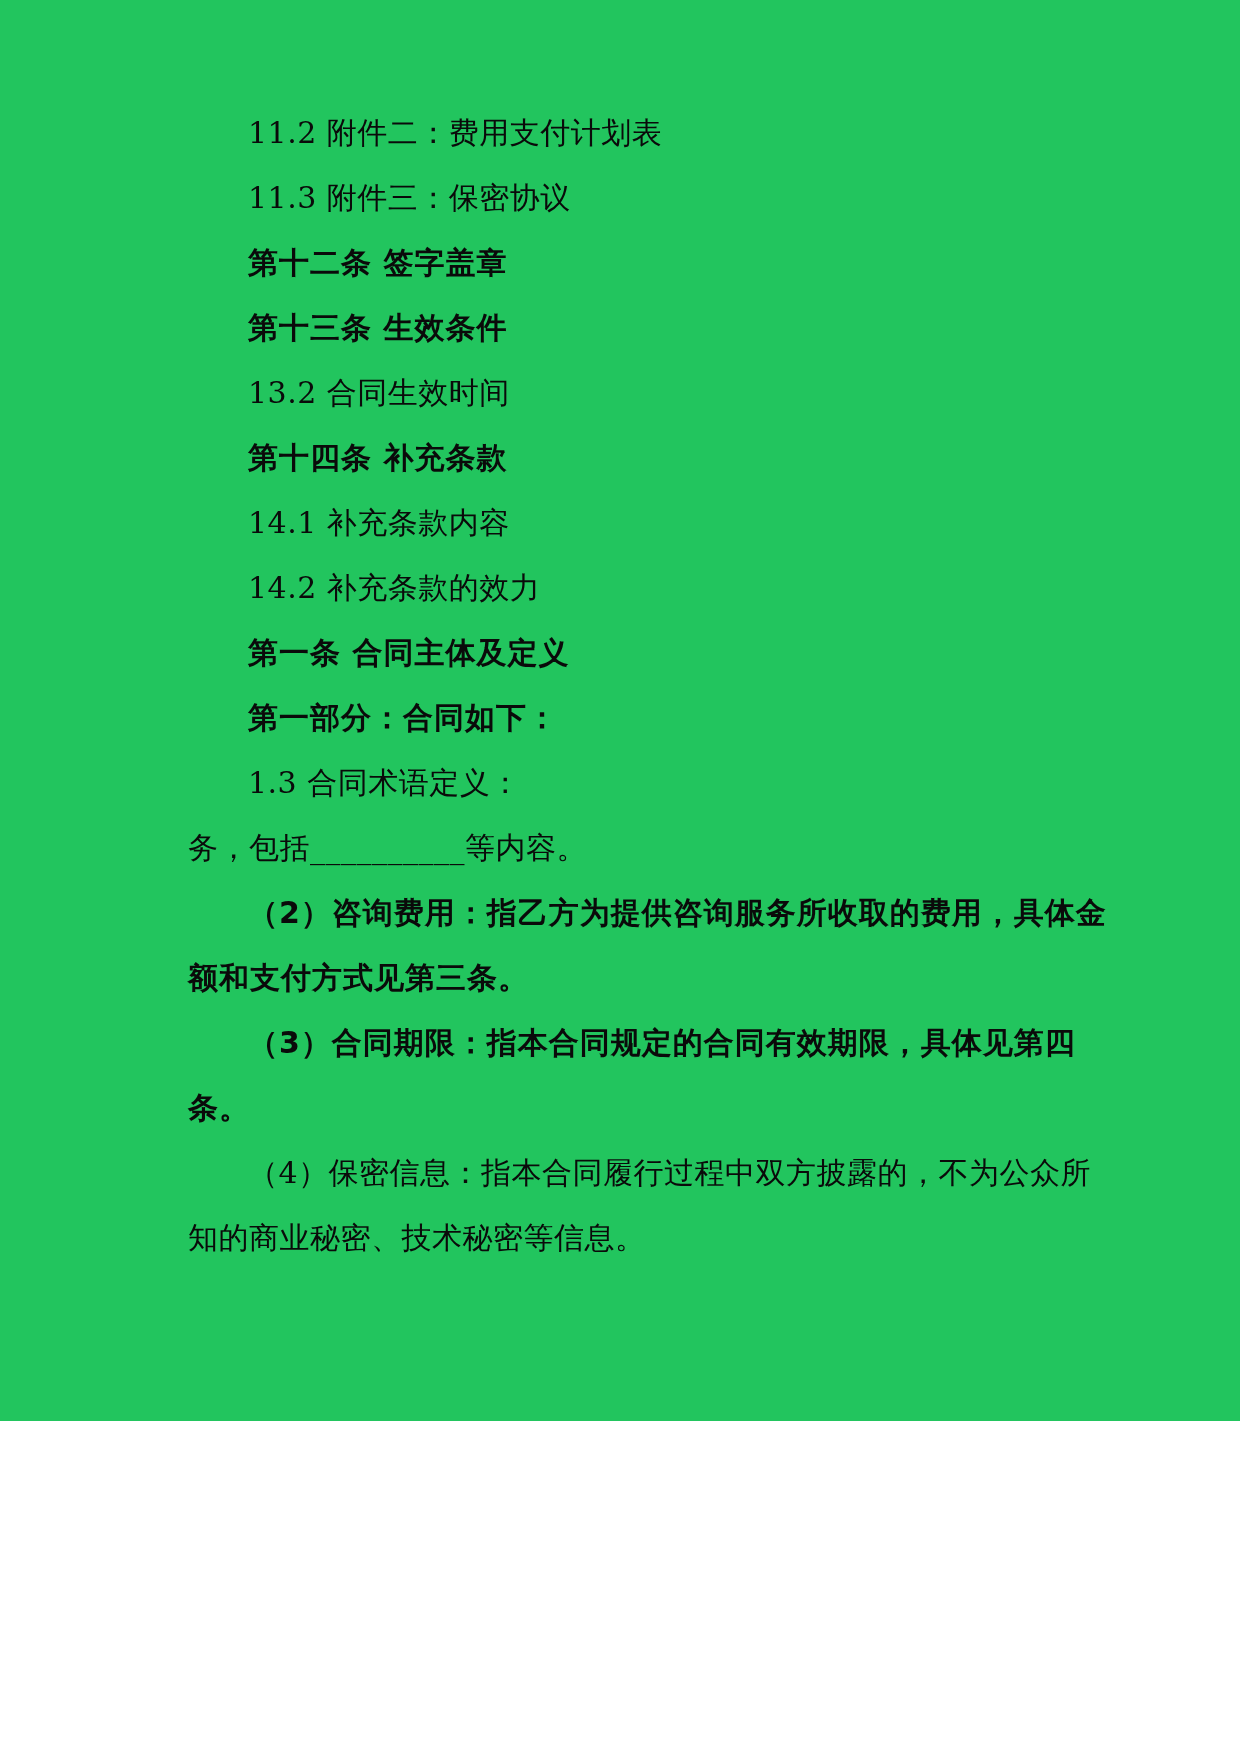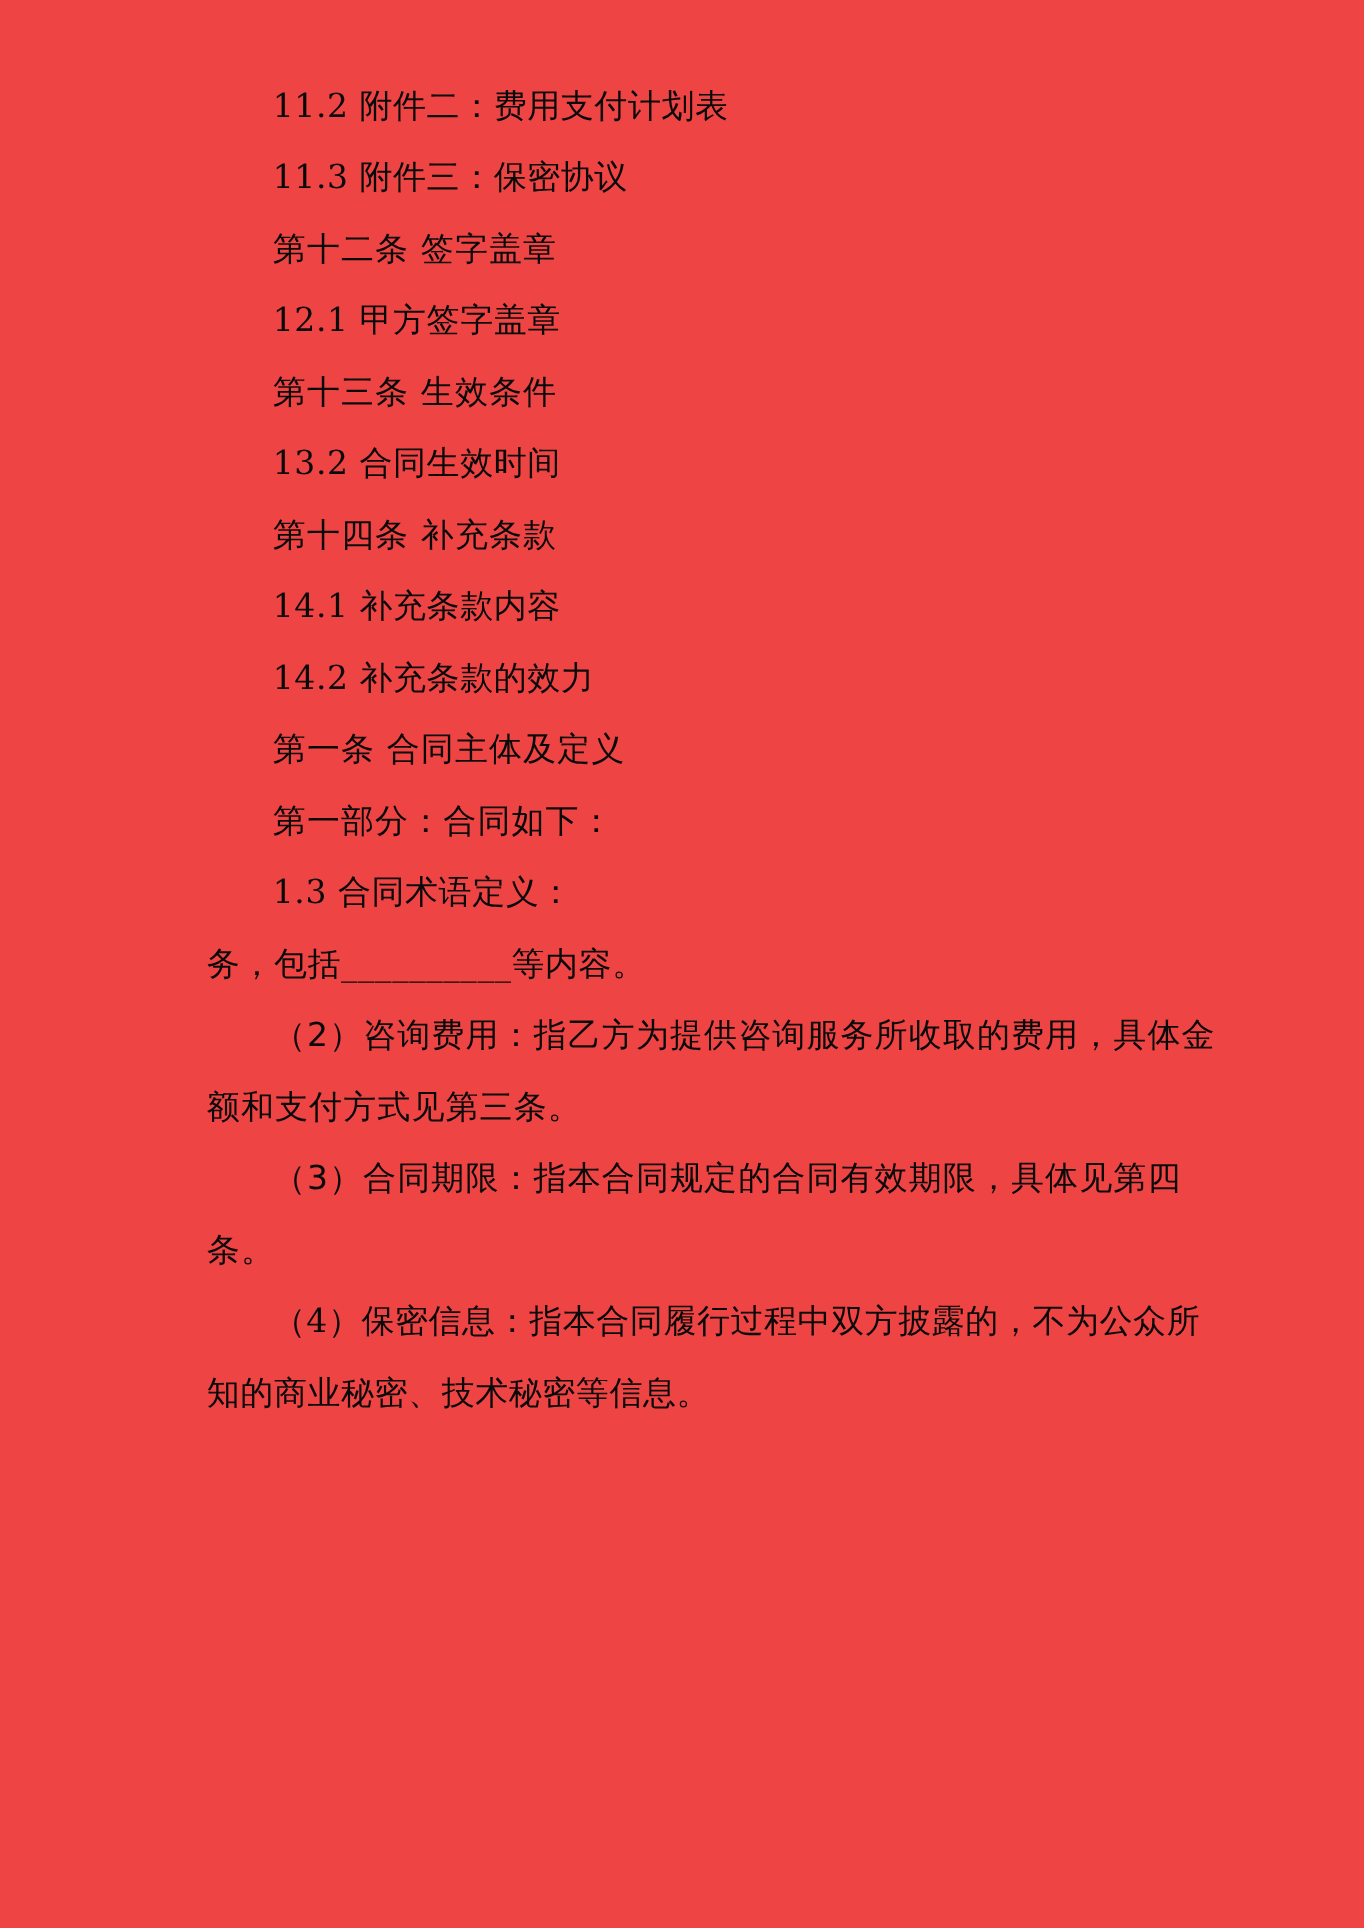--- a/index.html
+++ b/index.html
@@ -7,48 +7,47 @@
   body {
     width: 1240px;
     height: 1753px;
     font-family: "DejaVu Serif", "Liberation Serif", serif;
     color: #0a0a0a;
     overflow: hidden;
   }
   .page {
     position: relative;
     width: 1240px;
-    height: 1753px;
-    background: #ef4444;
-    padding: 64px 140px 0 188px;
+    height: 1421px;
+    background: #22c55e;
+    padding: 100px 140px 0 188px;
     overflow: hidden;
   }
   .line {
     font-size: 30px;
     line-height: 65px;
     height: 65px;
     white-space: nowrap;
     letter-spacing: 0.5px;
     font-family: "DejaVu Serif", "Liberation Serif", serif;
   }
   .indent { padding-left: 60px; }
   .bold {
-    font-weight: 400;
+    font-weight: 700;
     font-family: "DejaVu Sans", "Liberation Sans", sans-serif;
     letter-spacing: 1px;
   }
 </style>
 </head>
 <body>
 
 <div class="page">
   <div class="line indent">11.2 附件二：费用支付计划表</div>
   <div class="line indent">11.3 附件三：保密协议</div>
   <div class="line indent bold">第十二条 签字盖章</div>
-  <div class="line indent">12.1 甲方签字盖章</div>
   <div class="line indent bold">第十三条 生效条件</div>
   <div class="line indent">13.2 合同生效时间</div>
   <div class="line indent bold">第十四条 补充条款</div>
   <div class="line indent">14.1 补充条款内容</div>
   <div class="line indent">14.2 补充条款的效力</div>
   <div class="line indent bold">第一条 合同主体及定义</div>
   <div class="line indent bold">第一部分：合同如下：</div>
   <div class="line indent">1.3 合同术语定义：</div>
   <div class="line">务，包括__________等内容。</div>
   <div class="line indent bold">（2）咨询费用：指乙方为提供咨询服务所收取的费用，具体金</div>

